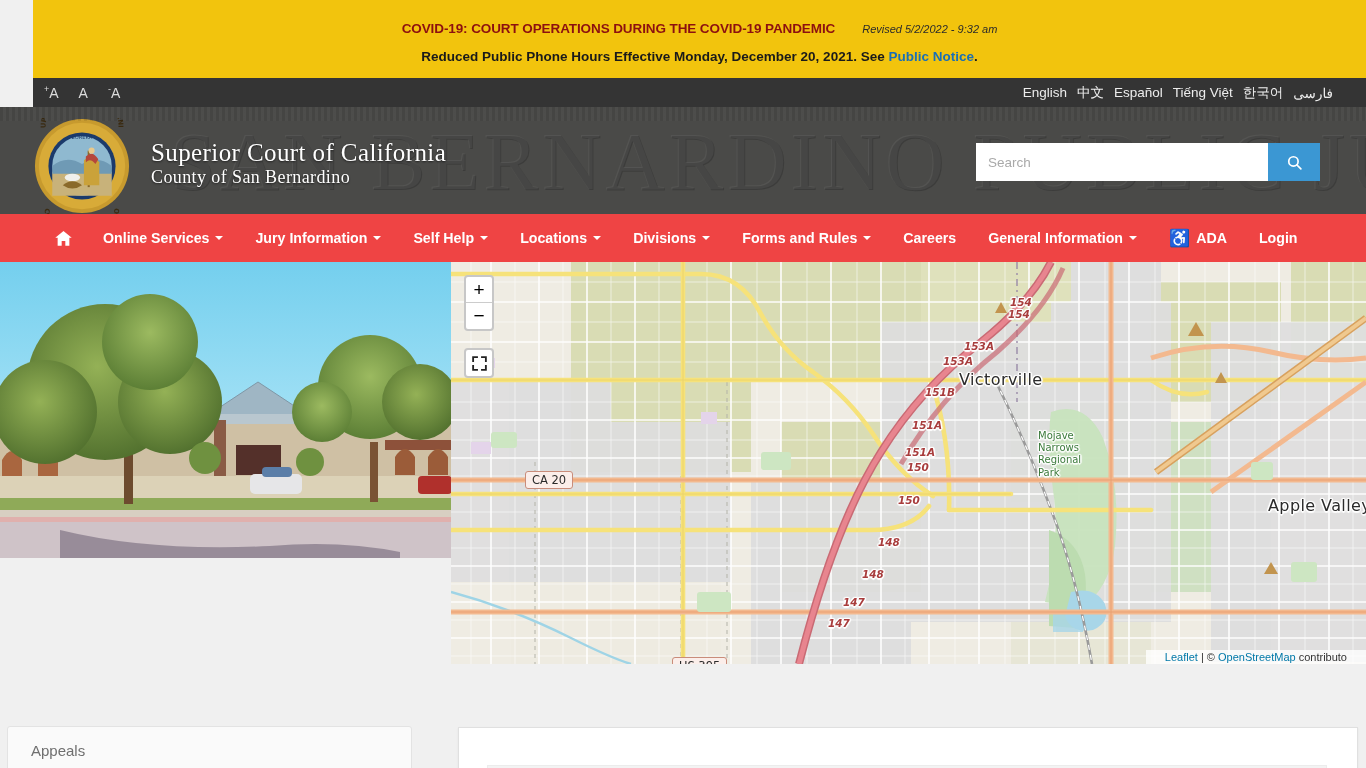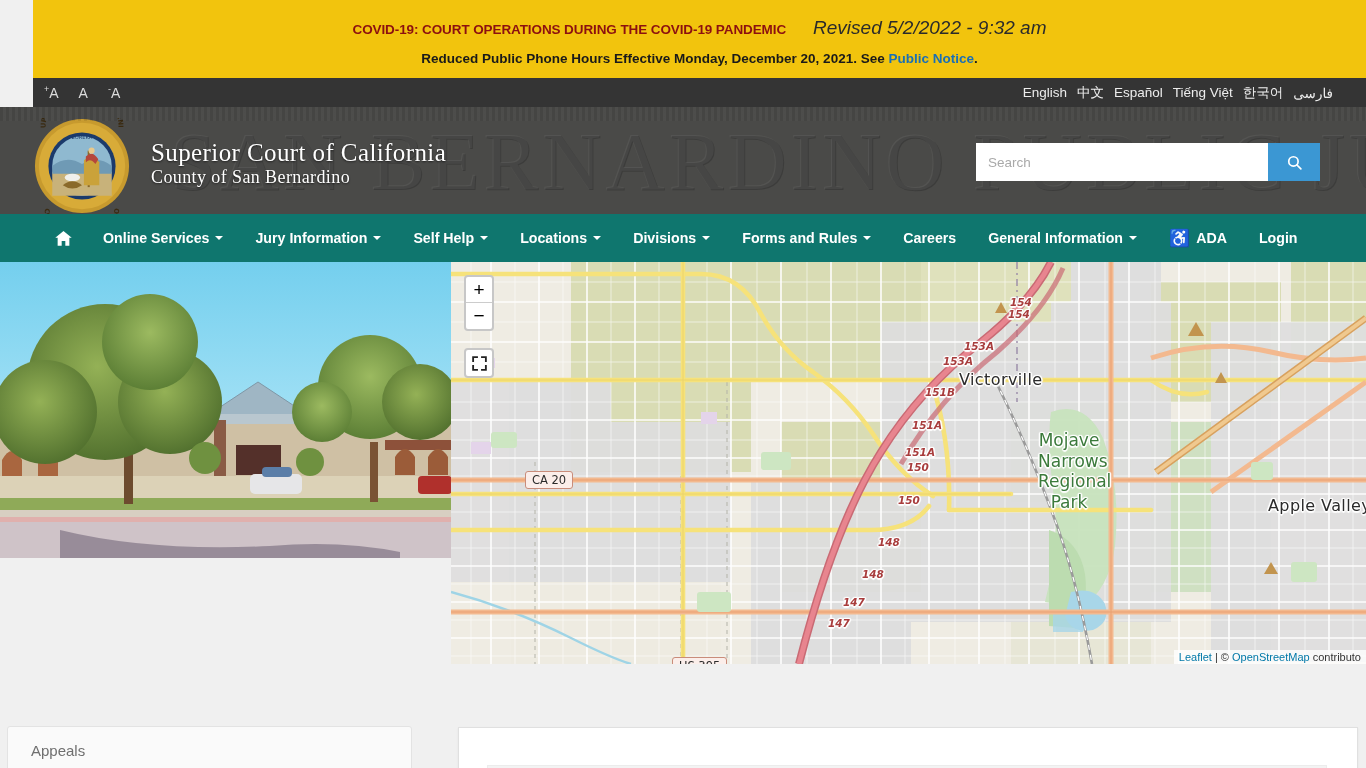--- a/index.html
+++ b/index.html
@@ -18,21 +18,21 @@
     align-items: center; justify-content: center;
     gap: 12px;
     padding-top: 4px;
   }
   .alert-line1 { white-space: nowrap; }
   .alert-title {
     color: #8c1010; font-weight: bold; font-size: 13.5px;
     letter-spacing: -0.1px;
   }
   .alert-rev {
-    color: #2b2b2b; font-style: italic; font-size: 19px;
+    color: #2b2b2b; font-style: italic; font-size: 11px;
     margin-left: 27px;
   }
   .alert-line2 { color: #1a1a1a; font-weight: bold; font-size: 13.5px; white-space: nowrap; }
   .alert-link { color: #1a6fb5; font-weight: bold; text-decoration: none; }
 
   
   .util-bar {
     position: absolute; left: 33px; top: 78px; width: 1333px; height: 29px;
     background: #343434;
   }
@@ -99,21 +99,21 @@
   .search-input::placeholder { color: #a9a9a9; }
   .search-btn {
     width: 52px; height: 38px; border: none; cursor: pointer;
     background: #3b97d3; color: #fff;
     display: flex; align-items: center; justify-content: center;
   }
 
   
   .mainnav {
     position: absolute; left: 0; top: 214px; width: 1366px; height: 48px;
-    background: #0f766e;
+    background: #ef4444;
     display: flex; align-items: center;
     padding-left: 40px;
   }
   .nav-item {
     color: #fff; font-size: 14.2px; font-weight: bold; text-decoration: none;
     padding: 0 16px; height: 48px; display: flex; align-items: center;
     white-space: nowrap; cursor: pointer;
   }
   .nav-item .caret {
     display: inline-block; margin-left: 6px;
@@ -154,35 +154,35 @@
   .fs-ctl {
     position: absolute; left: 13px; top: 86px; width: 30px; height: 30px;
     border: 2px solid rgba(0,0,0,.22); border-radius: 4px;
     background: #fff; z-index: 20;
     display: flex; align-items: center; justify-content: center;
     cursor: pointer;
   }
   .map-attrib {
     position: absolute; right: 0; bottom: 0; z-index: 20;
     background: rgba(255,255,255,.78);
-    font-size: 11px; color: #333; padding: 1px 5px;
+    font-size: 11px; color: #333; padding: 1px 19px;
     font-family: "Liberation Sans", sans-serif; white-space: nowrap;
   }
   .map-attrib a { color: #0078a8; text-decoration: none; }
 
   .mlabel {
     position: absolute; z-index: 14;
     font-family: "DejaVu Sans", sans-serif;
     color: #333; white-space: nowrap;
     text-shadow: 1.5px 0 1px #fff, -1.5px 0 1px #fff, 0 1.5px 1px #fff, 0 -1.5px 1px #fff,
                  1px 1px 1px #fff, -1px -1px 1px #fff, 1px -1px 1px #fff, -1px 1px 1px #fff;
   }
   .mlabel-city { font-size: 16px; letter-spacing: .4px; color: #2b2b2b; }
   .mlabel-park {
-    font-size: 17px; color: #3b7a3b; text-align: center; line-height: 1.22;
+    font-size: 10px; color: #3b7a3b; line-height: 1.22;
     white-space: normal; width: 62px;
   }
   .mlabel-exit {
     font-size: 10.5px; color: #a83c3c; font-style: italic; font-weight: bold;
   }
   .shield {
     position: absolute; z-index: 16;
     background: #fbeeea; border: 1px solid #c98c7a; border-radius: 3px;
     font-size: 11.5px; color: #2b2b2b; padding: 1px 6px;
     font-family: "DejaVu Sans", sans-serif; white-space: nowrap;

